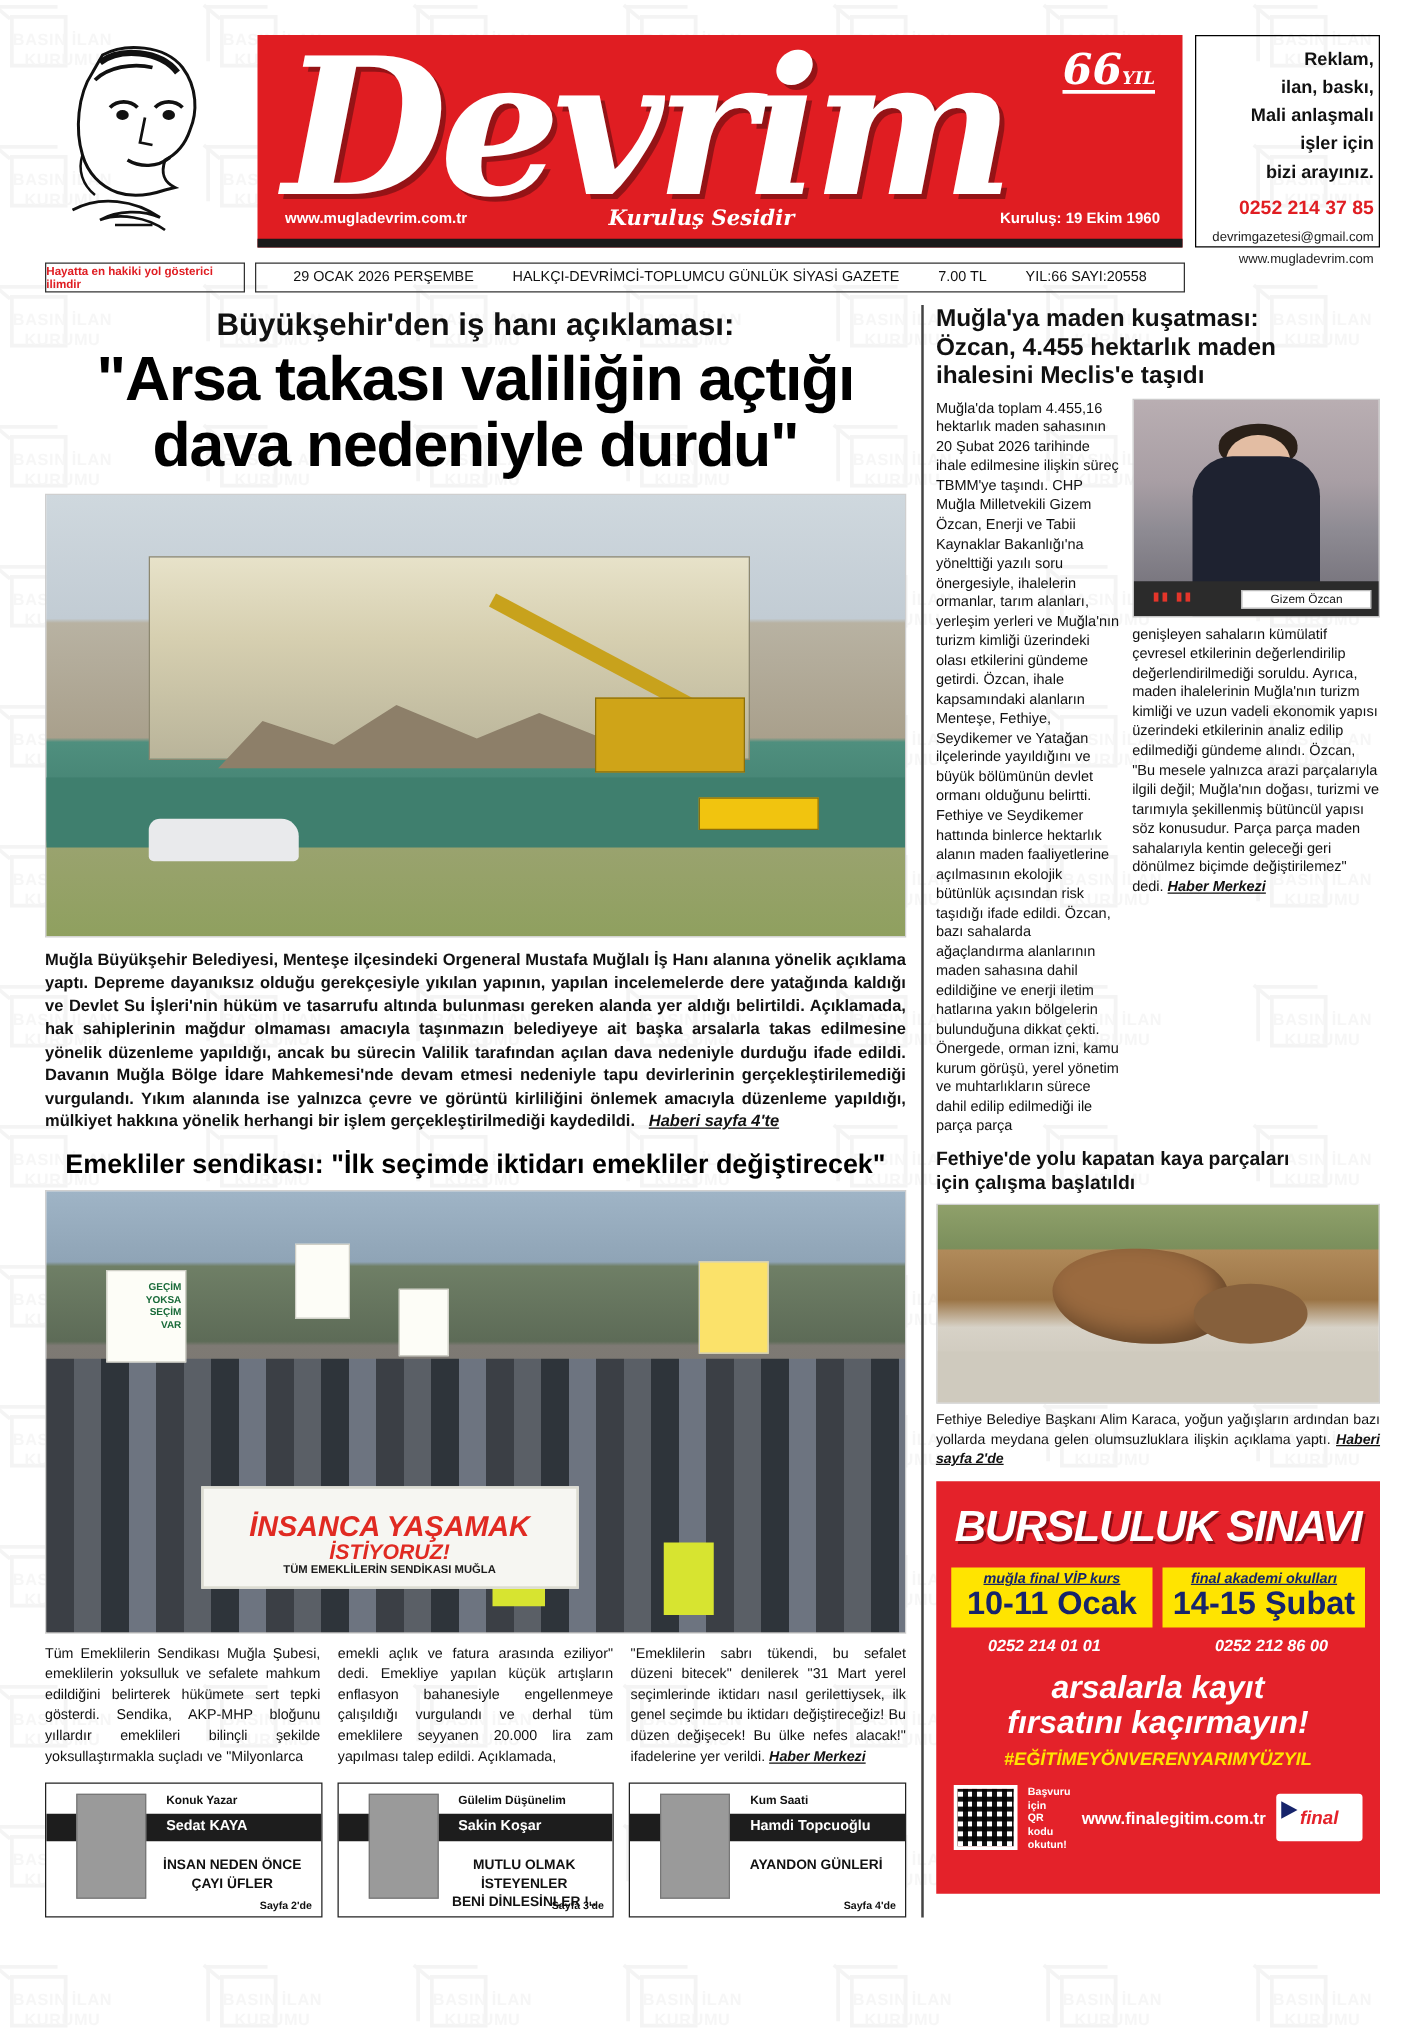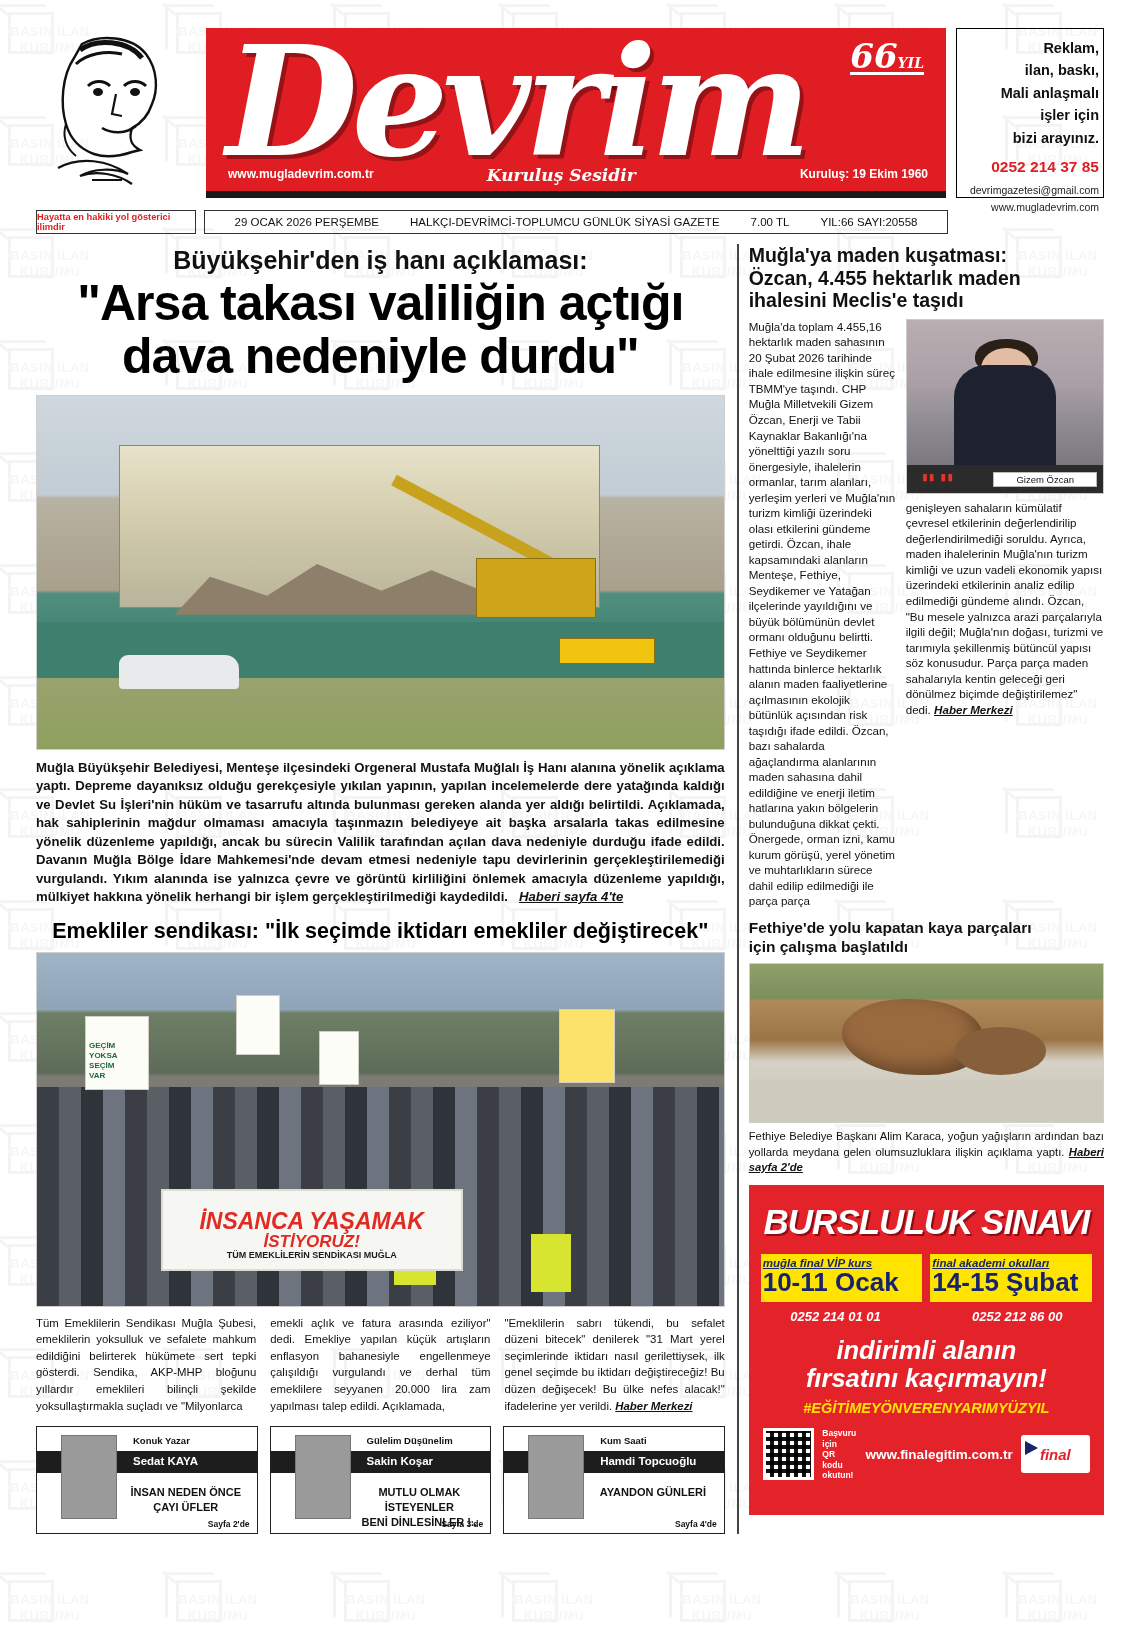--- a/index.html
+++ b/index.html
@@ -113,21 +113,21 @@
   .r-head2{font-size:15.5px;font-weight:bold;color:#111;line-height:1.2;margin-top:10px;}
   .rock-photo{height:160px;margin-top:7px;}
   .r-cap{font-size:11.3px;line-height:1.36;color:#111;margin-top:6px;text-align:justify;}
   .r-cap .ref{font-style:italic;text-decoration:underline;font-weight:bold;}
 
   
   .bad{margin-top:10px;background:#e4222a;height:330px;position:relative;overflow:hidden;}
   .bad .t1{color:#fff;font-size:35px;font-weight:bold;font-style:italic;text-align:center;
     margin-top:17px;letter-spacing:-1px;text-shadow:2px 2px 0 #8c0d13;}
   .bad .boxes{display:flex;gap:8px;padding:0 12px;margin-top:12px;}
-  .bad .yb{flex:1;background:#ffe400;text-align:left;padding:3px 2px 5px;}
+  .bad .yb{flex:1;background:#ffe400;text-align:center;padding:3px 2px 5px;}
   .bad .yb .sm{font-size:11.5px;font-weight:bold;font-style:italic;color:#16246b;
     text-decoration:underline;}
   .bad .yb .bg{font-size:26px;font-weight:bold;color:#16246b;line-height:1.06;}
   .bad .phones{display:flex;gap:8px;padding:0 0;margin-top:7px;}
   .bad .phones div{flex:1;text-align:center;color:#fff;font-size:13px;font-weight:bold;font-style:italic;}
   .bad .t2{color:#fff;font-size:25.5px;font-weight:bold;font-style:italic;text-align:center;
     line-height:1.1;margin-top:12px;}
   .bad .t3{color:#ffe400;font-size:14.5px;font-weight:bold;font-style:italic;text-align:center;
     margin-top:8px;}
   .bad .foot{display:flex;align-items:center;gap:8px;padding:6px 14px 0;margin-top:6px;}
@@ -797,21 +797,21 @@
       <div class="lead-body">
         <span>Muğla Büyükşehir Belediyesi, Menteşe ilçesindeki Orgeneral Mustafa Muğlalı İş Hanı alanına yönelik açıklama yaptı. Depreme dayanıksız olduğu gerekçesiyle yıkılan yapının, yapılan incelemelerde dere yatağında kaldığı ve Devlet Su İşleri'nin hüküm ve tasarrufu altında bulunması gereken alanda yer aldığı belirtildi. Açıklamada, hak sahiplerinin mağdur olmaması amacıyla taşınmazın belediyeye ait başka arsalarla takas edilmesine yönelik düzenleme yapıldığı, ancak bu sürecin Valilik tarafından açılan dava nedeniyle durduğu ifade edildi. Davanın Muğla Bölge İdare Mahkemesi'nde devam etmesi nedeniyle tapu devirlerinin gerçekleştirilemediği vurgulandı. Yıkım alanında ise yalnızca çevre ve görüntü kirliliğini önlemek amacıyla düzenleme yapıldığı, mülkiyet hakkına yönelik herhangi bir işlem gerçekleştirilmediği kaydedildi.</span>
         &nbsp;&nbsp;<span class="ref">Haberi sayfa 4'te</span>
       </div>
 
       <div class="sub-head">Emekliler sendikası: "İlk seçimde iktidarı emekliler değiştirecek"</div>
 
       <div class="photo protest-photo ph-protest">
         <div class="crowd"></div>
         <div class="plc" style="left:7%;top:18%;width:64px;height:74px;">
-          <div style="padding:24px 3px 0;text-align:left;font-size:8px;font-weight:bold;color:#1a6b3a;line-height:1.25;">
+          <div style="padding:8px 3px 0;text-align:right;font-size:8px;font-weight:bold;color:#1a6b3a;line-height:1.25;">
             <span>GEÇİM</span><br>
             <span>YOKSA</span><br>
             <span>SEÇİM</span><br>
             <span>VAR</span>
           </div>
         </div>
         <div class="plc" style="left:29%;top:12%;width:44px;height:60px;"></div>
         <div class="plc" style="left:41%;top:22%;width:40px;height:54px;"></div>
         <div class="plc" style="left:76%;top:16%;width:56px;height:74px;background:#fbe26a;"></div>
         <div class="vest" style="left:52%;bottom:6%;width:42px;height:62px;"></div>
@@ -926,21 +926,21 @@
           <div class="yb">
             <div class="sm">final akademi okulları</div>
             <div class="bg">14-15 Şubat</div>
           </div>
         </div>
         <div class="phones">
           <div>0252 214 01 01</div>
           <div>0252 212 86 00</div>
         </div>
         <div class="t2">
-          <div>indirimli alanın</div>
+          <div>arsalarla kayıt</div>
           <div>fırsatını kaçırmayın!</div>
         </div>
         <div class="t3">#EĞİTİMEYÖNVERENYARIMYÜZYIL</div>
         <div class="foot">
           <div class="qr"></div>
           <div class="qrtxt">
             <span>Başvuru</span><br>
             <span>için</span><br>
             <span>QR kodu</span><br>
             <span>okutun!</span>

